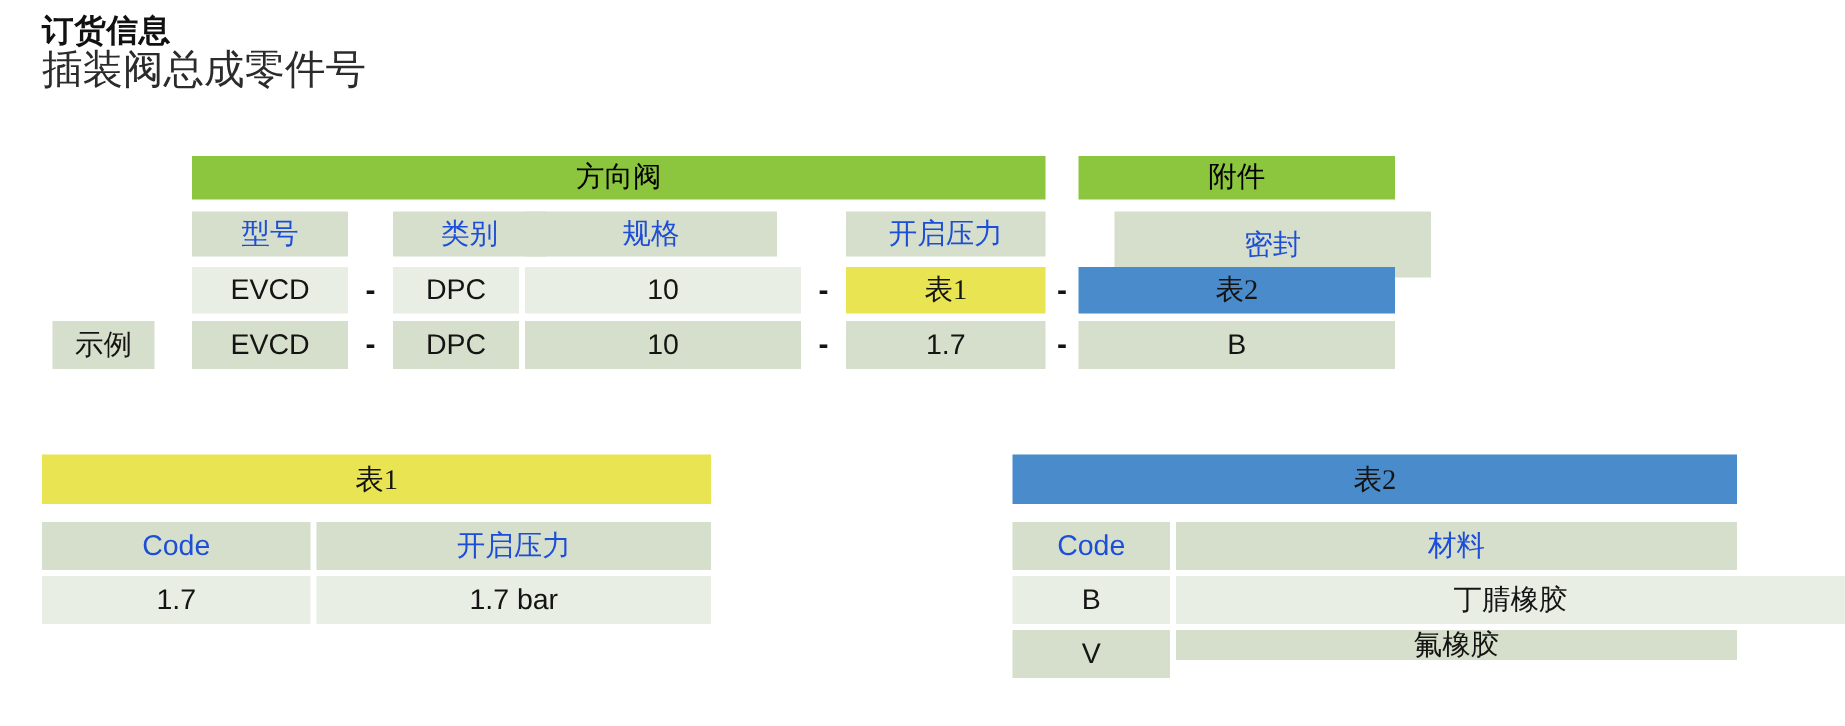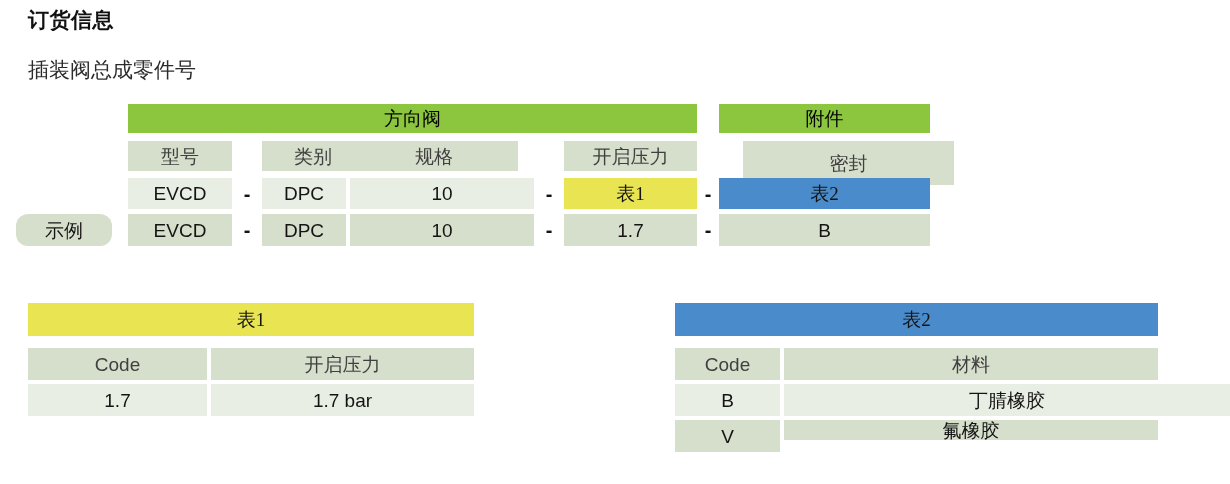--- a/index.html
+++ b/index.html
@@ -22,22 +22,22 @@
     left: 28px;
     top: 6px;
     font-size: 21px;
     font-weight: bold;
     letter-spacing: 0.5px;
     color: #111111;
   }
   .page-subtitle {
     position: absolute;
     left: 28px;
-    top: 56px;
-    font-size: 21px;
+    top: 28px;
+    font-size: 27px;
     font-weight: normal;
     color: #2b2b2b;
     font-family: "Liberation Serif", "DejaVu Serif", serif;
   }
 
   
   .cell {
     position: absolute;
     box-sizing: border-box;
     display: flex;
@@ -51,21 +51,21 @@
     font-family: "Liberation Serif", "DejaVu Serif", serif;
   }
   .grp-head {
     background: #8cc63f;
     color: #000000;
     font-size: 19px;
     font-family: "Liberation Serif", "DejaVu Serif", serif;
   }
   .sub-head {
     background: #d6dfcb;
-    color: #404040;
+    color: #1d4ed8;
   }
   .row-a {
     background: #e9eee4;
     color: #141414;
   }
   .row-b {
     background: #d6dfcb;
     color: #141414;
   }
   .accent-yellow {
@@ -120,21 +120,21 @@
 
   <div class="cell row-a" style="left:128px; top:178px; width:104px; height:31px;">EVCD</div>
   <div class="dash" style="left:232px; top:178px; width:30px; height:31px;">-</div>
   <div class="cell row-a" style="left:262px; top:178px; width:84px; height:31px;">DPC</div>
   <div class="cell row-a" style="left:350px; top:178px; width:184px; height:31px;">10</div>
   <div class="dash" style="left:534px; top:178px; width:30px; height:31px;">-</div>
   <div class="cell accent-yellow cjk" style="left:564px; top:178px; width:133px; height:31px;">表1</div>
   <div class="dash" style="left:697px; top:178px; width:22px; height:31px;">-</div>
   <div class="cell accent-blue cjk" style="left:719px; top:178px; width:211px; height:31px;">表2</div>
 
-  <div class="cell row-b cjk" style="left:16px; top:214px; width:96px; height:32px;border-radius:12px;">示例</div>
+  <div class="cell row-b cjk" style="left:35px; top:214px; width:68px; height:32px;">示例</div>
   <div class="cell row-b" style="left:128px; top:214px; width:104px; height:32px;">EVCD</div>
   <div class="dash" style="left:232px; top:214px; width:30px; height:32px;">-</div>
   <div class="cell row-b" style="left:262px; top:214px; width:84px; height:32px;">DPC</div>
   <div class="cell row-b" style="left:350px; top:214px; width:184px; height:32px;">10</div>
   <div class="dash" style="left:534px; top:214px; width:30px; height:32px;">-</div>
   <div class="cell row-b" style="left:564px; top:214px; width:133px; height:32px;">1.7</div>
   <div class="dash" style="left:697px; top:214px; width:22px; height:32px;">-</div>
   <div class="cell row-b" style="left:719px; top:214px; width:211px; height:32px;">B</div>
 </div>
 

